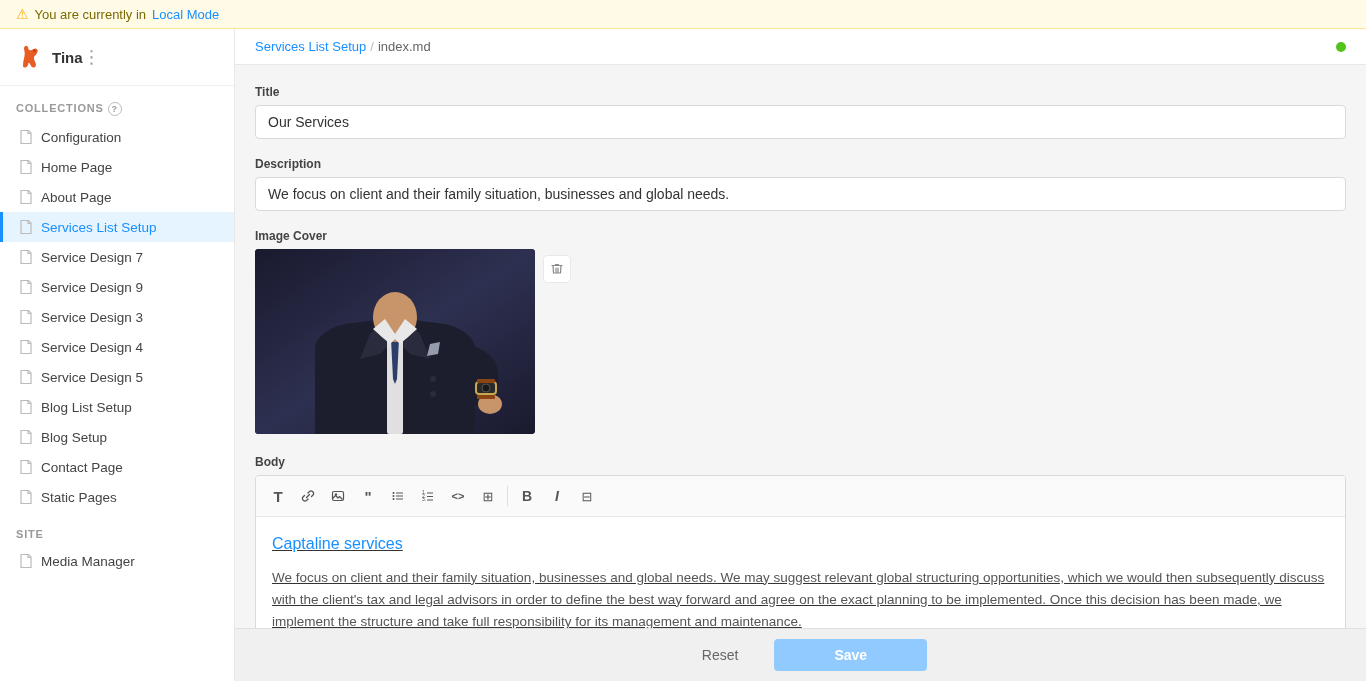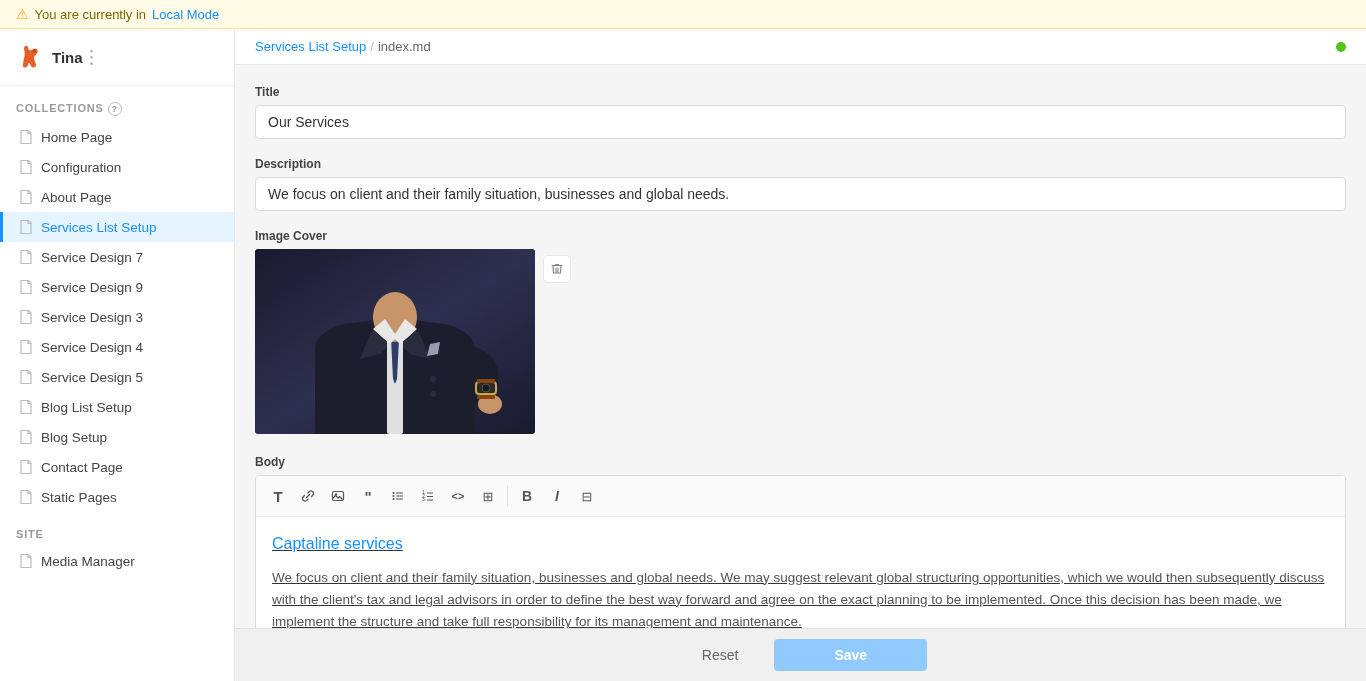--- a/index.html
+++ b/index.html
@@ -328,28 +328,28 @@
       <span>COLLECTIONS</span>
       <span class="section-info">?</span>
     </div>
 
     <div id="sidebar-items-container">
     <div class="sidebar-item">
       <svg class="file-icon" viewBox="0 0 14 16" fill="none" xmlns="http://www.w3.org/2000/svg">
         <path d="M2 1.5h7.5L12 4v10.5H2V1.5Z" stroke="currentColor" stroke-width="1.2"></path>
         <path d="M9 1.5V4.5H12" stroke="currentColor" stroke-width="1.2"></path>
       </svg>
+      <span>Configuration</span>
+    </div>
+        <div class="sidebar-item">
+      <svg class="file-icon" viewBox="0 0 14 16" fill="none" xmlns="http://www.w3.org/2000/svg">
+        <path d="M2 1.5h7.5L12 4v10.5H2V1.5Z" stroke="currentColor" stroke-width="1.2"></path>
+        <path d="M9 1.5V4.5H12" stroke="currentColor" stroke-width="1.2"></path>
+      </svg>
       <span>Home Page</span>
-    </div>
-        <div class="sidebar-item">
-      <svg class="file-icon" viewBox="0 0 14 16" fill="none" xmlns="http://www.w3.org/2000/svg">
-        <path d="M2 1.5h7.5L12 4v10.5H2V1.5Z" stroke="currentColor" stroke-width="1.2"></path>
-        <path d="M9 1.5V4.5H12" stroke="currentColor" stroke-width="1.2"></path>
-      </svg>
-      <span>Configuration</span>
     </div>
         <div class="sidebar-item">
       <svg class="file-icon" viewBox="0 0 14 16" fill="none" xmlns="http://www.w3.org/2000/svg">
         <path d="M2 1.5h7.5L12 4v10.5H2V1.5Z" stroke="currentColor" stroke-width="1.2"></path>
         <path d="M9 1.5V4.5H12" stroke="currentColor" stroke-width="1.2"></path>
       </svg>
       <span>About Page</span>
     </div>
         <div class="sidebar-item active">
       <svg class="file-icon" viewBox="0 0 14 16" fill="none" xmlns="http://www.w3.org/2000/svg">

